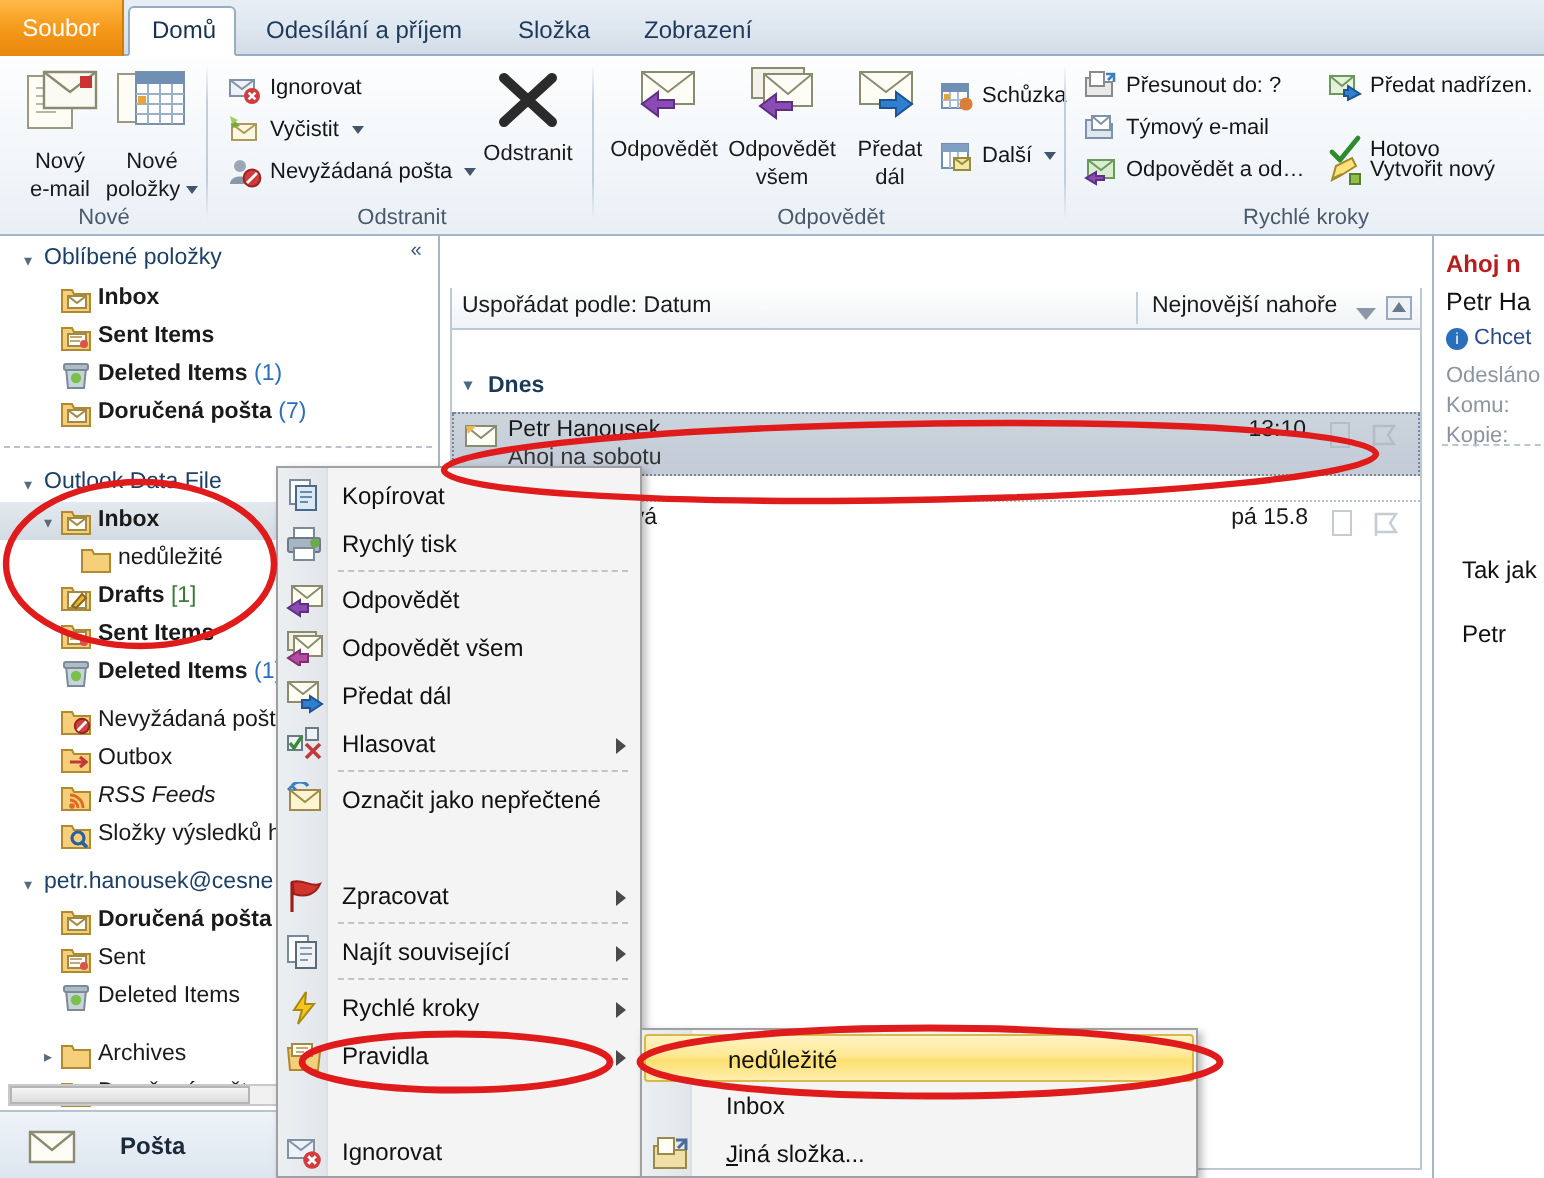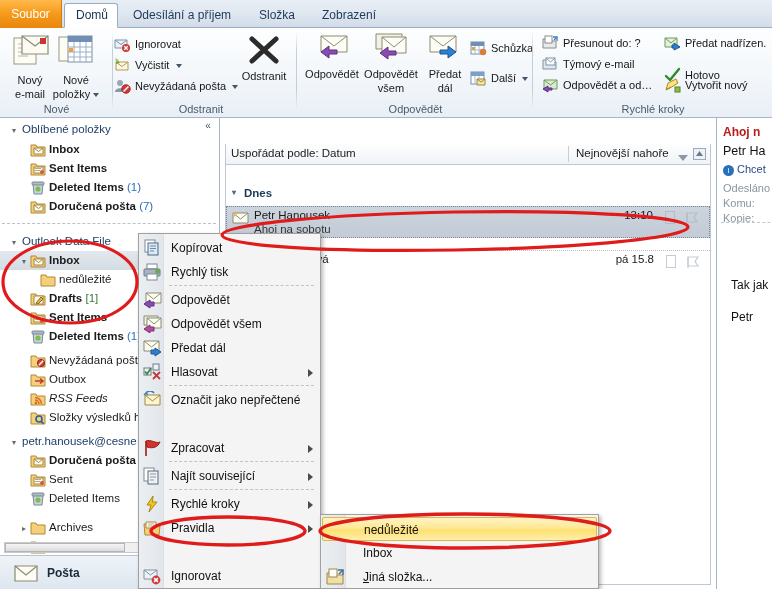--- a/index.html
+++ b/index.html
@@ -77,21 +77,21 @@
   .navrow .tx { position:absolute; }
   .navrow .cnt { color:#2a6fbb; }
   .navrow.sel { background: linear-gradient(to bottom,#e3e9ee,#d3dbe3); }
   .navhdr { font-size:11.5px; color:#1c3f66; }
   .dashsep { position:absolute; left:2px; width:214px; height:0; border-top:1px dashed #b9c2cb; }
   .navbottom {
     position:absolute; left:0; bottom:0; width:220px; height:34px;
     background: linear-gradient(to bottom,#eef3f8,#dde6ef);
     border-top:1px solid #b6c3d1;
   }
-  .navbottom .lab { position:absolute; left:27px; top:10px; font-weight:bold; font-size:12px; color:#1a2a3a;padding-left:20px;}
+  .navbottom .lab { position:absolute; left:40px; top:10px; font-weight:bold; font-size:12px; color:#1a2a3a;padding-left:20px;}
   .hscroll { position:absolute; left:4px; bottom:36px; width:205px; height:11px;
     background:#f0f0f0; border:1px solid #c9c9c9;}
   .hscroll .thumb{ position:absolute; left:0; top:0; width:120px; height:9px;
     background: linear-gradient(to bottom,#f6f6f6,#dcdcdc); border:1px solid #b5b5b5;}
   .collapsebtn { position:absolute; right:4px; top:2px; width:14px; height:14px; color:#3a5a7a; font-size:10px; text-align:center;}
 
   
   .listpane { position:absolute; left:221px; top:118px; width:494px; height:471px; background:#fff; }
   .searchbox {
     position:absolute; left:4px; top:4px; width:486px; height:21px;
@@ -178,21 +178,21 @@
   <div class="tabbar">
     <div class="tab file" style="left:0; width:62px; text-align:center;">Soubor</div>
     <div class="tab active" style="left:64px; width:54px; text-align:center;">Domů</div>
     <div class="tab" style="left:122px;">Odesílání a příjem</div>
     <div class="tab" style="left:248px;">Složka</div>
     <div class="tab" style="left:311px;">Zobrazení</div>
   </div>
 
   <div class="ribbon">
 
-    <div class="rgroup" style="left:0; width:113px;">
+    <div class="rgroup" style="left:0; width:104px;">
       <div class="bigbtn" style="left:3px;">
         <svg width="40" height="38" viewBox="0 0 40 38">
           <rect x="4" y="6" width="22" height="26" fill="#fdfdf6" stroke="#9a9a80"></rect>
           <line x1="8" y1="12" x2="22" y2="12" stroke="#b8b8a0"></line>
           <line x1="8" y1="16" x2="22" y2="16" stroke="#b8b8a0"></line>
           <line x1="8" y1="20" x2="22" y2="20" stroke="#b8b8a0"></line>
           <line x1="8" y1="24" x2="18" y2="24" stroke="#b8b8a0"></line>
           <path d="M12 4 L38 4 L38 22 L12 22 Z" fill="#fbfbf4" stroke="#8b8b72" stroke-width="1.2"></path>
           <path d="M12 4 L25 14 L38 4" fill="none" stroke="#8b8b72" stroke-width="1.2"></path>
           <rect x="30" y="6" width="6" height="6" fill="#cc3333"></rect>

